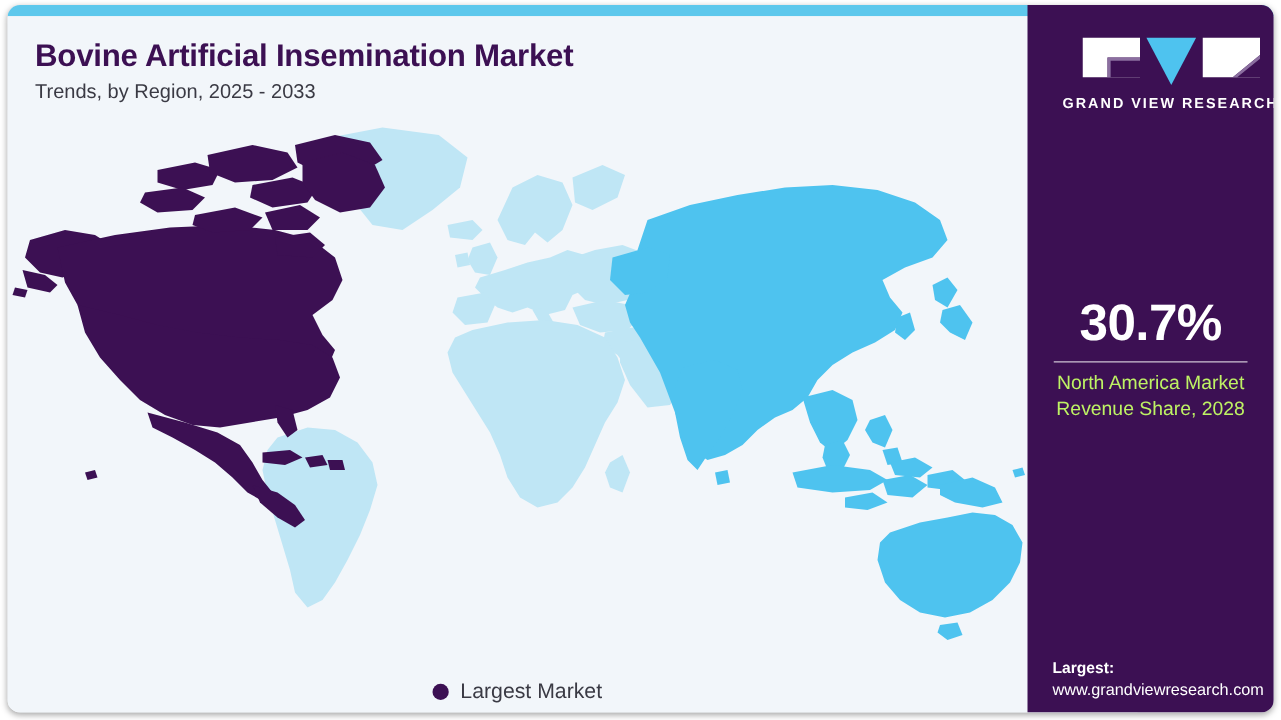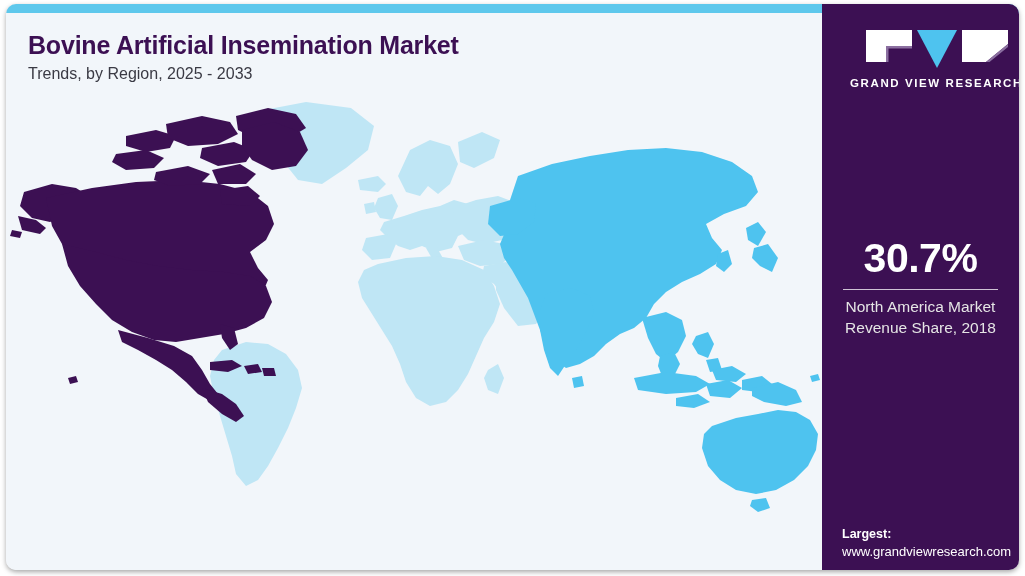--- a/index.html
+++ b/index.html
@@ -67,21 +67,21 @@
   }
   .stat-value{
     font-size:41px;font-weight:bold;color:#ffffff;line-height:1.08;
     letter-spacing:-0.5px;
   }
   .stat-rule{
     width:155px;height:1px;background:#ffffff;opacity:.75;
     margin:9px auto 7px auto;
   }
   .stat-caption{
-    font-size:15.5px;color:#e5e5e5;line-height:1.35;
+    font-size:15.5px;color:#bef264;line-height:1.35;
   }
   .source{
     position:absolute;left:20px;top:522px;width:180px;
     color:#ffffff;line-height:1.35;
   }
   .source-label{font-size:12.5px;font-weight:bold;}
   .source-url{font-size:13px;}
 </style>
 </head>
 <body>
@@ -203,20 +203,24 @@
           <path d="M846 360 L858 354 L864 366 L856 378 L846 372 Z"></path>
           <path d="M836 380 L850 376 L856 392 L846 404 L836 396 Z"></path>
 
           <path d="M804 288 L812 286 L814 292 L806 294 Z"></path>
         </g>
 
       </svg>
     </div>
 
     <div class="legend">
+      <div class="legend-item">
+        <span class="legend-dot" style="background:#3c1053"></span>
+        <span class="legend-label">Largest Market</span>
+      </div>
     </div>
   </div>
 
   <div class="stat-panel">
 
     <div class="logo">
       <div class="logo-marks">
         <svg width="46" height="32" viewBox="0 0 46 32">
           <path d="M0 0 H46 V32 H0 Z" fill="#ffffff"></path>
           <path d="M20 16 H46 V32 H20 Z" fill="#3c1053"></path>
@@ -232,21 +236,21 @@
         </svg>
       </div>
       <div class="logo-text">GRAND VIEW RESEARCH</div>
     </div>
 
     <div class="stat-block">
       <div class="stat-value">30.7%</div>
       <div class="stat-rule"></div>
       <div class="stat-caption">
         <div>North America Market</div>
-        <div>Revenue Share, 2018</div>
+        <div>Revenue Share, 2028</div>
       </div>
     </div>
 
     <div class="source">
       <div class="source-label">Largest:</div>
       <div class="source-url">www.grandviewresearch.com</div>
     </div>
   </div>
 </div>
 

